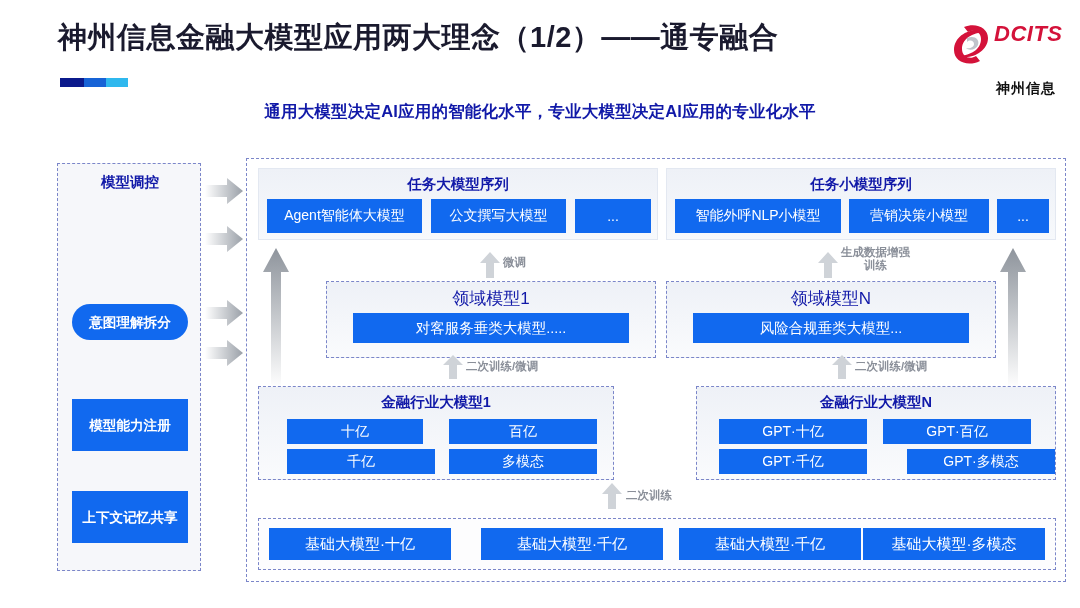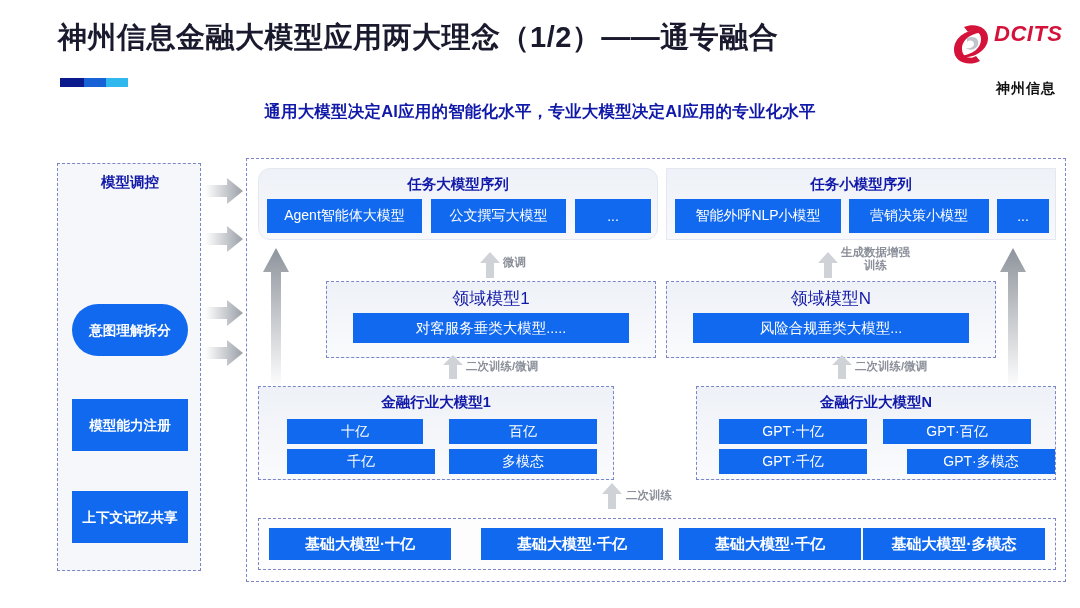--- a/index.html
+++ b/index.html
@@ -105,21 +105,21 @@
     position:absolute;height:25px;background:#1169ef;color:#fff;
     font-size:14px;display:flex;align-items:center;justify-content:center;
   }
   
   #base-group{
     position:absolute;left:258px;top:518px;width:798px;height:52px;
     border:1.4px dashed #7b86c9;box-sizing:border-box;background:#fdfdfe;
   }
   .base-chip{
     position:absolute;top:9px;height:32px;background:#1169ef;color:#fff;
-    font-size:15px;display:flex;align-items:center;justify-content:center;font-weight:bold;
+    font-size:15px;display:flex;align-items:center;justify-content:center;
   }
   
   .anno{
     position:absolute;font-size:11.5px;color:#8a8f99;font-weight:bold;
     line-height:13px;text-align:center;white-space:pre-line;
   }
   .uarrow{position:absolute;}
 </style>
 </head>
 <body>
@@ -137,21 +137,21 @@
         <path d="M17 14 C24 11, 30 15, 28 21 C26 26, 19 27, 16 24 C20 25, 24 23, 24 20 C24 17, 20 15, 17 18 Z" fill="#c0c4cb"></path>
       </svg>
     </span>
     <span class="brand">DCITS</span>
     <span class="brand-cn">神州信息</span>
   </div>
 </div>
 
 <div id="sidebar">
   <div id="sidebar-title">模型调控</div>
-  <div class="side-box" style="top:140px;height:52px;border-radius:26px;">意图理解拆分</div>
+  <div class="side-box" style="top:140px;height:36px;border-radius:26px;">意图理解拆分</div>
   <div class="side-box" style="top:235px;height:52px;">模型能力注册</div>
   <div class="side-box" style="top:327px;height:52px;">上下文记忆共享</div>
 </div>
 
 <div class="side-arrow" style="left:205px;top:178px;">
   <svg width="38" height="26" viewBox="0 0 38 26">
       <defs>
         <linearGradient id="gr1" x1="0" y1="0" x2="1" y2="0">
           <stop offset="0" stop-color="#ffffff"></stop>
           <stop offset="1" stop-color="#9aa0a8"></stop>
@@ -188,21 +188,21 @@
       </defs>
       <path d="M8 140 V24 H0 L13 0 L26 24 H18 V140 Z" fill="url(#gv)"></path>
     </svg>
 </div>
 <div class="uarrow" style="left:1000px;top:248px;">
   <svg width="26" height="140" viewBox="0 0 26 140">
       <path d="M8 140 V24 H0 L13 0 L26 24 H18 V140 Z" fill="url(#gv)"></path>
     </svg>
 </div>
 
-<div class="seq-card" style="left:258px;width:400px;border-radius:12px;">
+<div class="seq-card" style="left:258px;width:400px;">
   <div class="seq-title">任务大模型序列</div>
   <div class="chip" style="left:8px;top:30px;width:155px;">Agent智能体大模型</div>
   <div class="chip" style="left:172px;top:30px;width:135px;">公文撰写大模型</div>
   <div class="chip" style="left:316px;top:30px;width:76px;">...</div>
 </div>
 
 <div class="seq-card" style="left:666px;width:390px;">
   <div class="seq-title">任务小模型序列</div>
   <div class="chip" style="left:8px;top:30px;width:166px;">智能外呼NLP小模型</div>
   <div class="chip" style="left:182px;top:30px;width:140px;">营销决策小模型</div>

